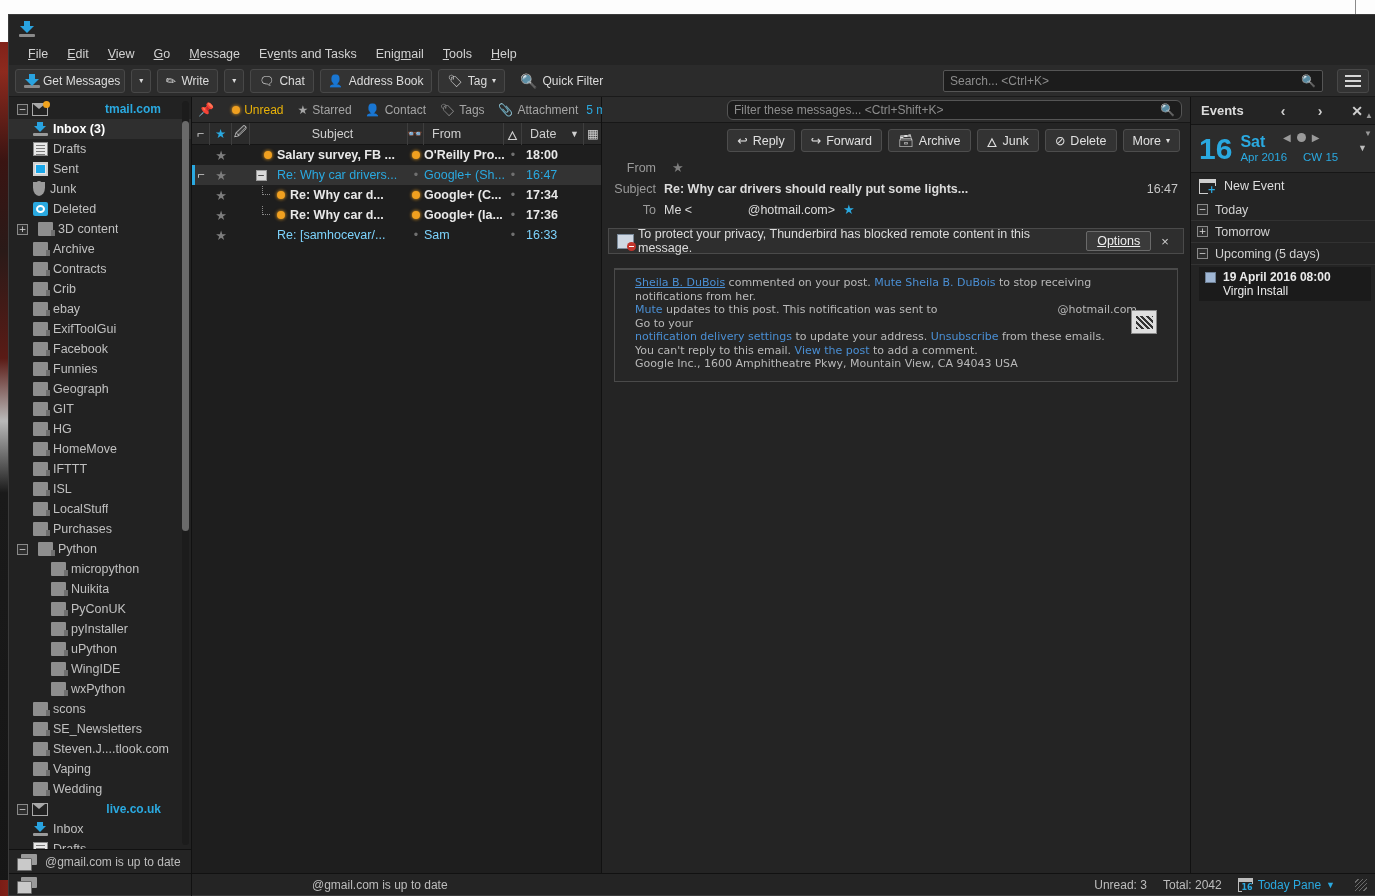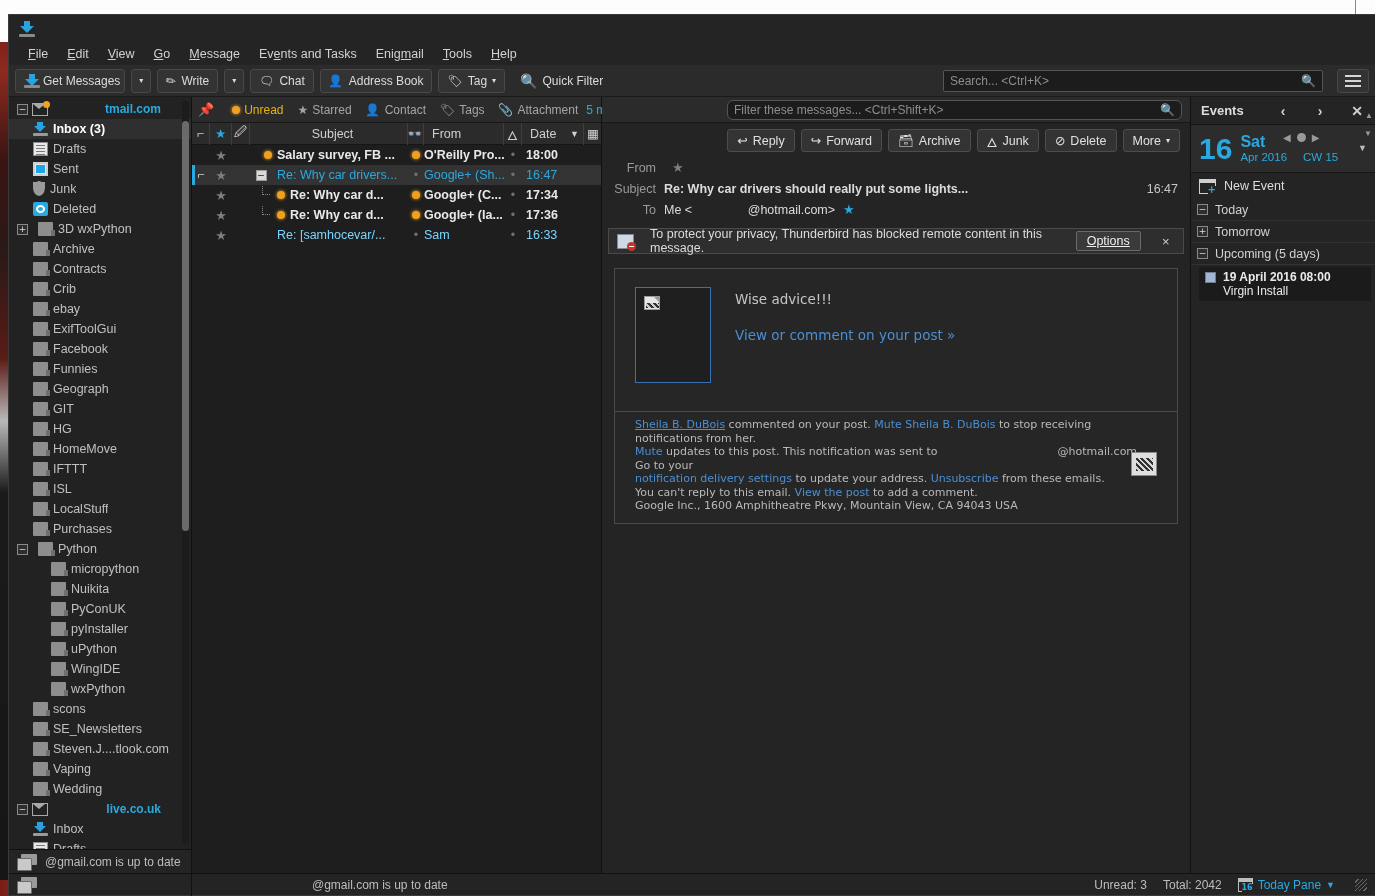--- a/index.html
+++ b/index.html
@@ -176,21 +176,21 @@
   .mbtn { height:23px; display:flex;align-items:center; gap:5px; padding:0 9px; background:#333;
           border:1px solid #4d4d4d; border-radius:3px; color:#e0e0e0; font-size:12.5px;}
   #hdr-fields { padding:4px 0 8px 0; font-size:12.5px; }
   .hrow { display:flex; align-items:center; min-height:21px; }
   .hlbl { width:62px; text-align:right; padding-right:8px; color:#9a9a9a; flex:none; }
   .hval { color:#dcdcdc; }
   .star-sm { color:#7e7e7e; font-size:13px; margin-left:8px; }
   .star-sm.on { color:#2aa9e0; }
   #hdr-time { margin-left:auto; color:#c7c7c7; padding-right:12px; }
   #notif-bar { margin:0 6px; height:26px; background:#2e2e2e; border:1px solid #4a4a4a;
-     display:flex; align-items:center; gap:16px; padding:0 8px; font-size:12.5px; color:#dcdcdc;}
+     display:flex; align-items:center; gap:4px; padding:0 8px; font-size:12.5px; color:#dcdcdc;}
   .notif-ic { width:17px;height:15px;position:relative;flex:none;background:#cfd8e3;border:1px solid #7a8a9a;}
   .notif-ic i { position:absolute; right:-3px; bottom:-3px; width:9px;height:9px;border-radius:50%;background:#c2342c;}
   .notif-ic i:after{content:"";position:absolute;left:2px;top:4px;width:5px;height:1px;background:#fff;}
   #notif-options { margin-left:auto; height:20px; padding:0 10px; background:#3a3a3a; border:1px solid #6a6a6a;
      border-radius:2px; color:#eee; font-size:12.5px; display:flex;align-items:center;}
   #notif-close { width:20px; text-align:center; color:#cfcfcf; font-size:13px;}
   #msg-body { flex:1; overflow:hidden; padding:14px 12px 0 12px; }
   #mail-card { border:1px solid #4a4a4a; background:#262626; }
   #mail-top { display:flex; padding:18px 20px 28px 20px; gap:24px; }
   #ph-img { width:76px; height:96px; border:1px solid #3b6fb5; background:#1f1f1f; position:relative;}
@@ -390,21 +390,21 @@
           </div>
         <div class="fld fld-indent-1">
           <span class="fi deleted">
               <i></i>
             </span>
           <span class="lbl">Deleted</span>
           </div>
         <div class="fld fld-indent-1">
           <span class="tw">+</span>
           <span class="fi folder"></span>
-          <span class="lbl">3D wxPython</span>
+          <span class="lbl">3D content</span>
           </div>
         <div class="fld fld-indent-1">
             <span class="fi folder"></span>
             <span class="lbl">Archive</span>
           </div>
         <div class="fld fld-indent-1">
             <span class="fi folder"></span>
             <span class="lbl">Contracts</span>
           </div>
         <div class="fld fld-indent-1">
@@ -731,29 +731,20 @@
           </span>
         <span>To protect your privacy, Thunderbird has blocked remote content in this message.</span>
         <span id="notif-options">
             <u>Options</u>
           </span>
         <span id="notif-close">×</span>
       </div>
 
       <div id="msg-body">
         <div id="mail-card">
-          <div id="mail-top">
-            <div id="ph-img">
-              <span class="brokenimg"></span>
-            </div>
-            <div id="mail-txt">
-              <div id="mail-title">Wise advice!!!</div>
-              <div id="mail-link">View or comment on your post »</div>
-            </div>
-          </div>
           <div id="mail-foot">
             <div>
               <a class="u">Sheila B. DuBois</a><span> commented on your post. </span><a>Mute Sheila B. DuBois</a><span> to stop receiving notifications from her.</span>
             </div>
             <div>
               <a>Mute</a><span> updates to this post. This notification was sent to</span><span style="display:inline-block;width:120px"></span><span>@hotmail.com. Go to your</span>
             </div>
             <div>
               <a>notification delivery settings</a><span> to update your address. </span><a>Unsubscribe</a><span> from these emails.</span>
             </div>

